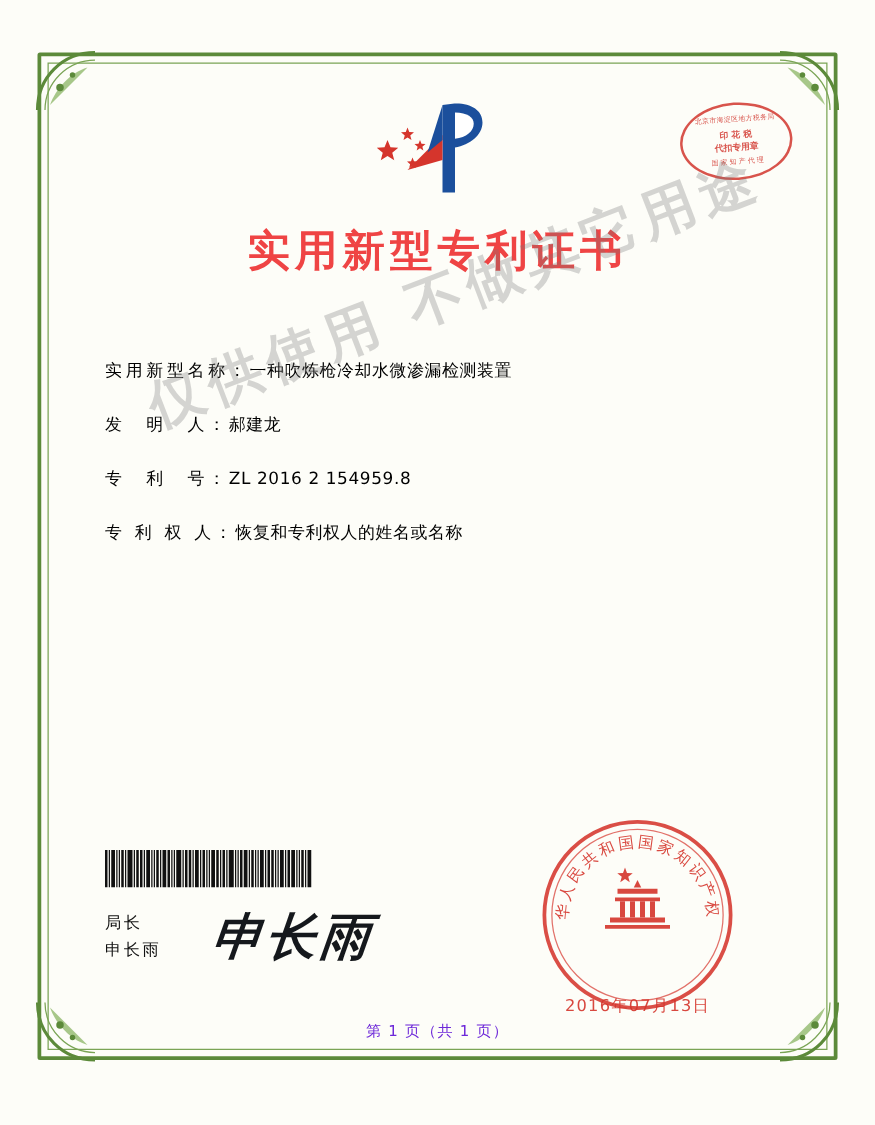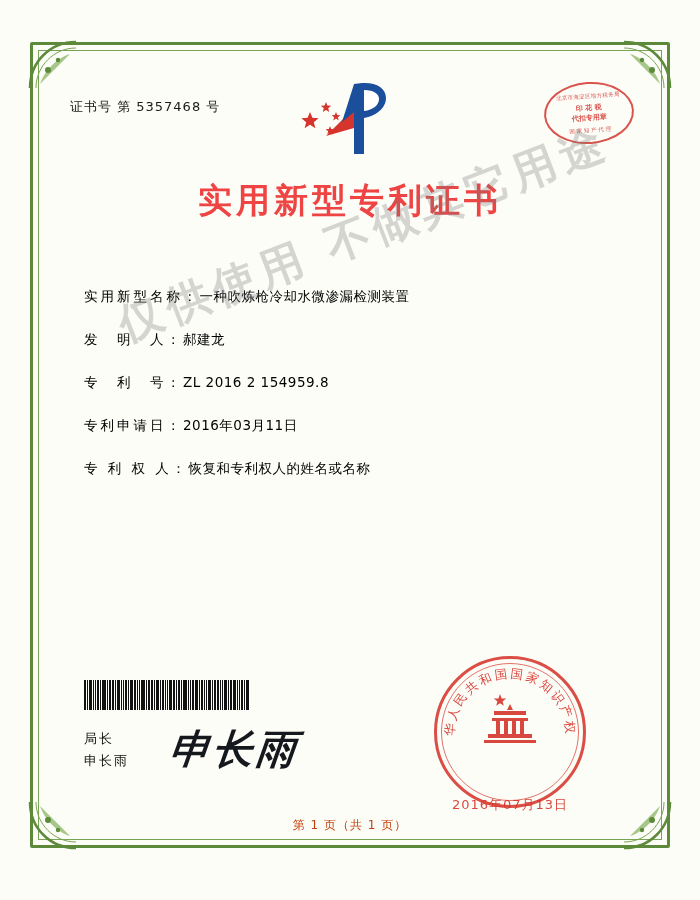--- a/index.html
+++ b/index.html
@@ -177,21 +177,21 @@
     font-size:13px;
     letter-spacing:1px;
     opacity:.9;
   }
 
   .page-foot{
     position:absolute;
     left:0;right:0;bottom:-4px;
     text-align:center;
     font-size:12px;
-    color:#c2410c;
+    color:#6d28d9;
     letter-spacing:1px;
   }
 
   
   .watermark{
     position:absolute;
     left:110px;top:300px;
     width:520px;
     transform:rotate(-21deg);
     transform-origin:left top;
@@ -243,21 +243,20 @@
       <path d="M4 50 C4 24 24 4 50 4" stroke="#5c8a3a" stroke-width="2.5" fill="none"></path>
       <path d="M10 50 C10 28 28 10 50 10" stroke="#7aa455" stroke-width="1" fill="none"></path>
       <path d="M14 46 C18 34 30 20 44 16 C34 26 24 36 14 46 Z" fill="#8ab464" opacity="0.75"></path>
       <circle cx="22" cy="32" r="3" fill="#5c8a3a"></circle>
       <circle cx="32" cy="22" r="2.2" fill="#5c8a3a"></circle>
     </svg>
   </div>
 
   <div class="content">
 
-    <div class="cert-no">证书号 第 5357468 号</div>
 
     <div class="logo">
       <svg width="110" height="82" viewBox="0 0 110 82">
         <path d="M58 6 L58 76 L68 76 L68 40 C80 38 90 30 90 20 C90 10 80 4 66 5 Z" fill="#1b4f9c"></path>
         <path d="M68 12 C78 12 83 16 83 21 C83 27 77 32 68 33 Z" fill="#ffffff"></path>
         <path d="M58 30 L30 58 L58 50 Z" fill="#d5352c"></path>
         <path d="M58 6 L46 44 L58 34 Z" fill="#1b4f9c"></path>
         <g fill="#d5352c">
           <polygon points="14,34 16.4,39.8 22.6,40.2 17.8,44.2 19.4,50.2 14,46.8 8.6,50.2 10.2,44.2 5.4,40.2 11.6,39.8"></polygon>
           <polygon points="30,24 31.4,27.6 35.2,27.8 32.2,30.3 33.2,34 30,31.9 26.8,34 27.8,30.3 24.8,27.8 28.6,27.6"></polygon>
@@ -280,23 +279,20 @@
 
     <div class="fields">
       <div class="field">
         <span class="lbl">实用新型名称：</span><span class="val">一种吹炼枪冷却水微渗漏检测装置</span>
       </div>
       <div class="field">
         <span class="lbl">发　明　人：</span><span class="val">郝建龙</span>
       </div>
       <div class="field">
         <span class="lbl">专　利　号：</span><span class="val">ZL 2016 2 154959.8</span>
-      </div>
-      <div class="field">
-        <span class="lbl">专利申请日：</span><span class="val">2016年03月11日</span>
       </div>
       <div class="field">
         <span class="lbl">专 利 权 人：</span><span class="val">恢复和专利权人的姓名或名称</span>
       </div>
     </div>
 
     <div class="paras">
     </div>
 
     <div class="barcode">

